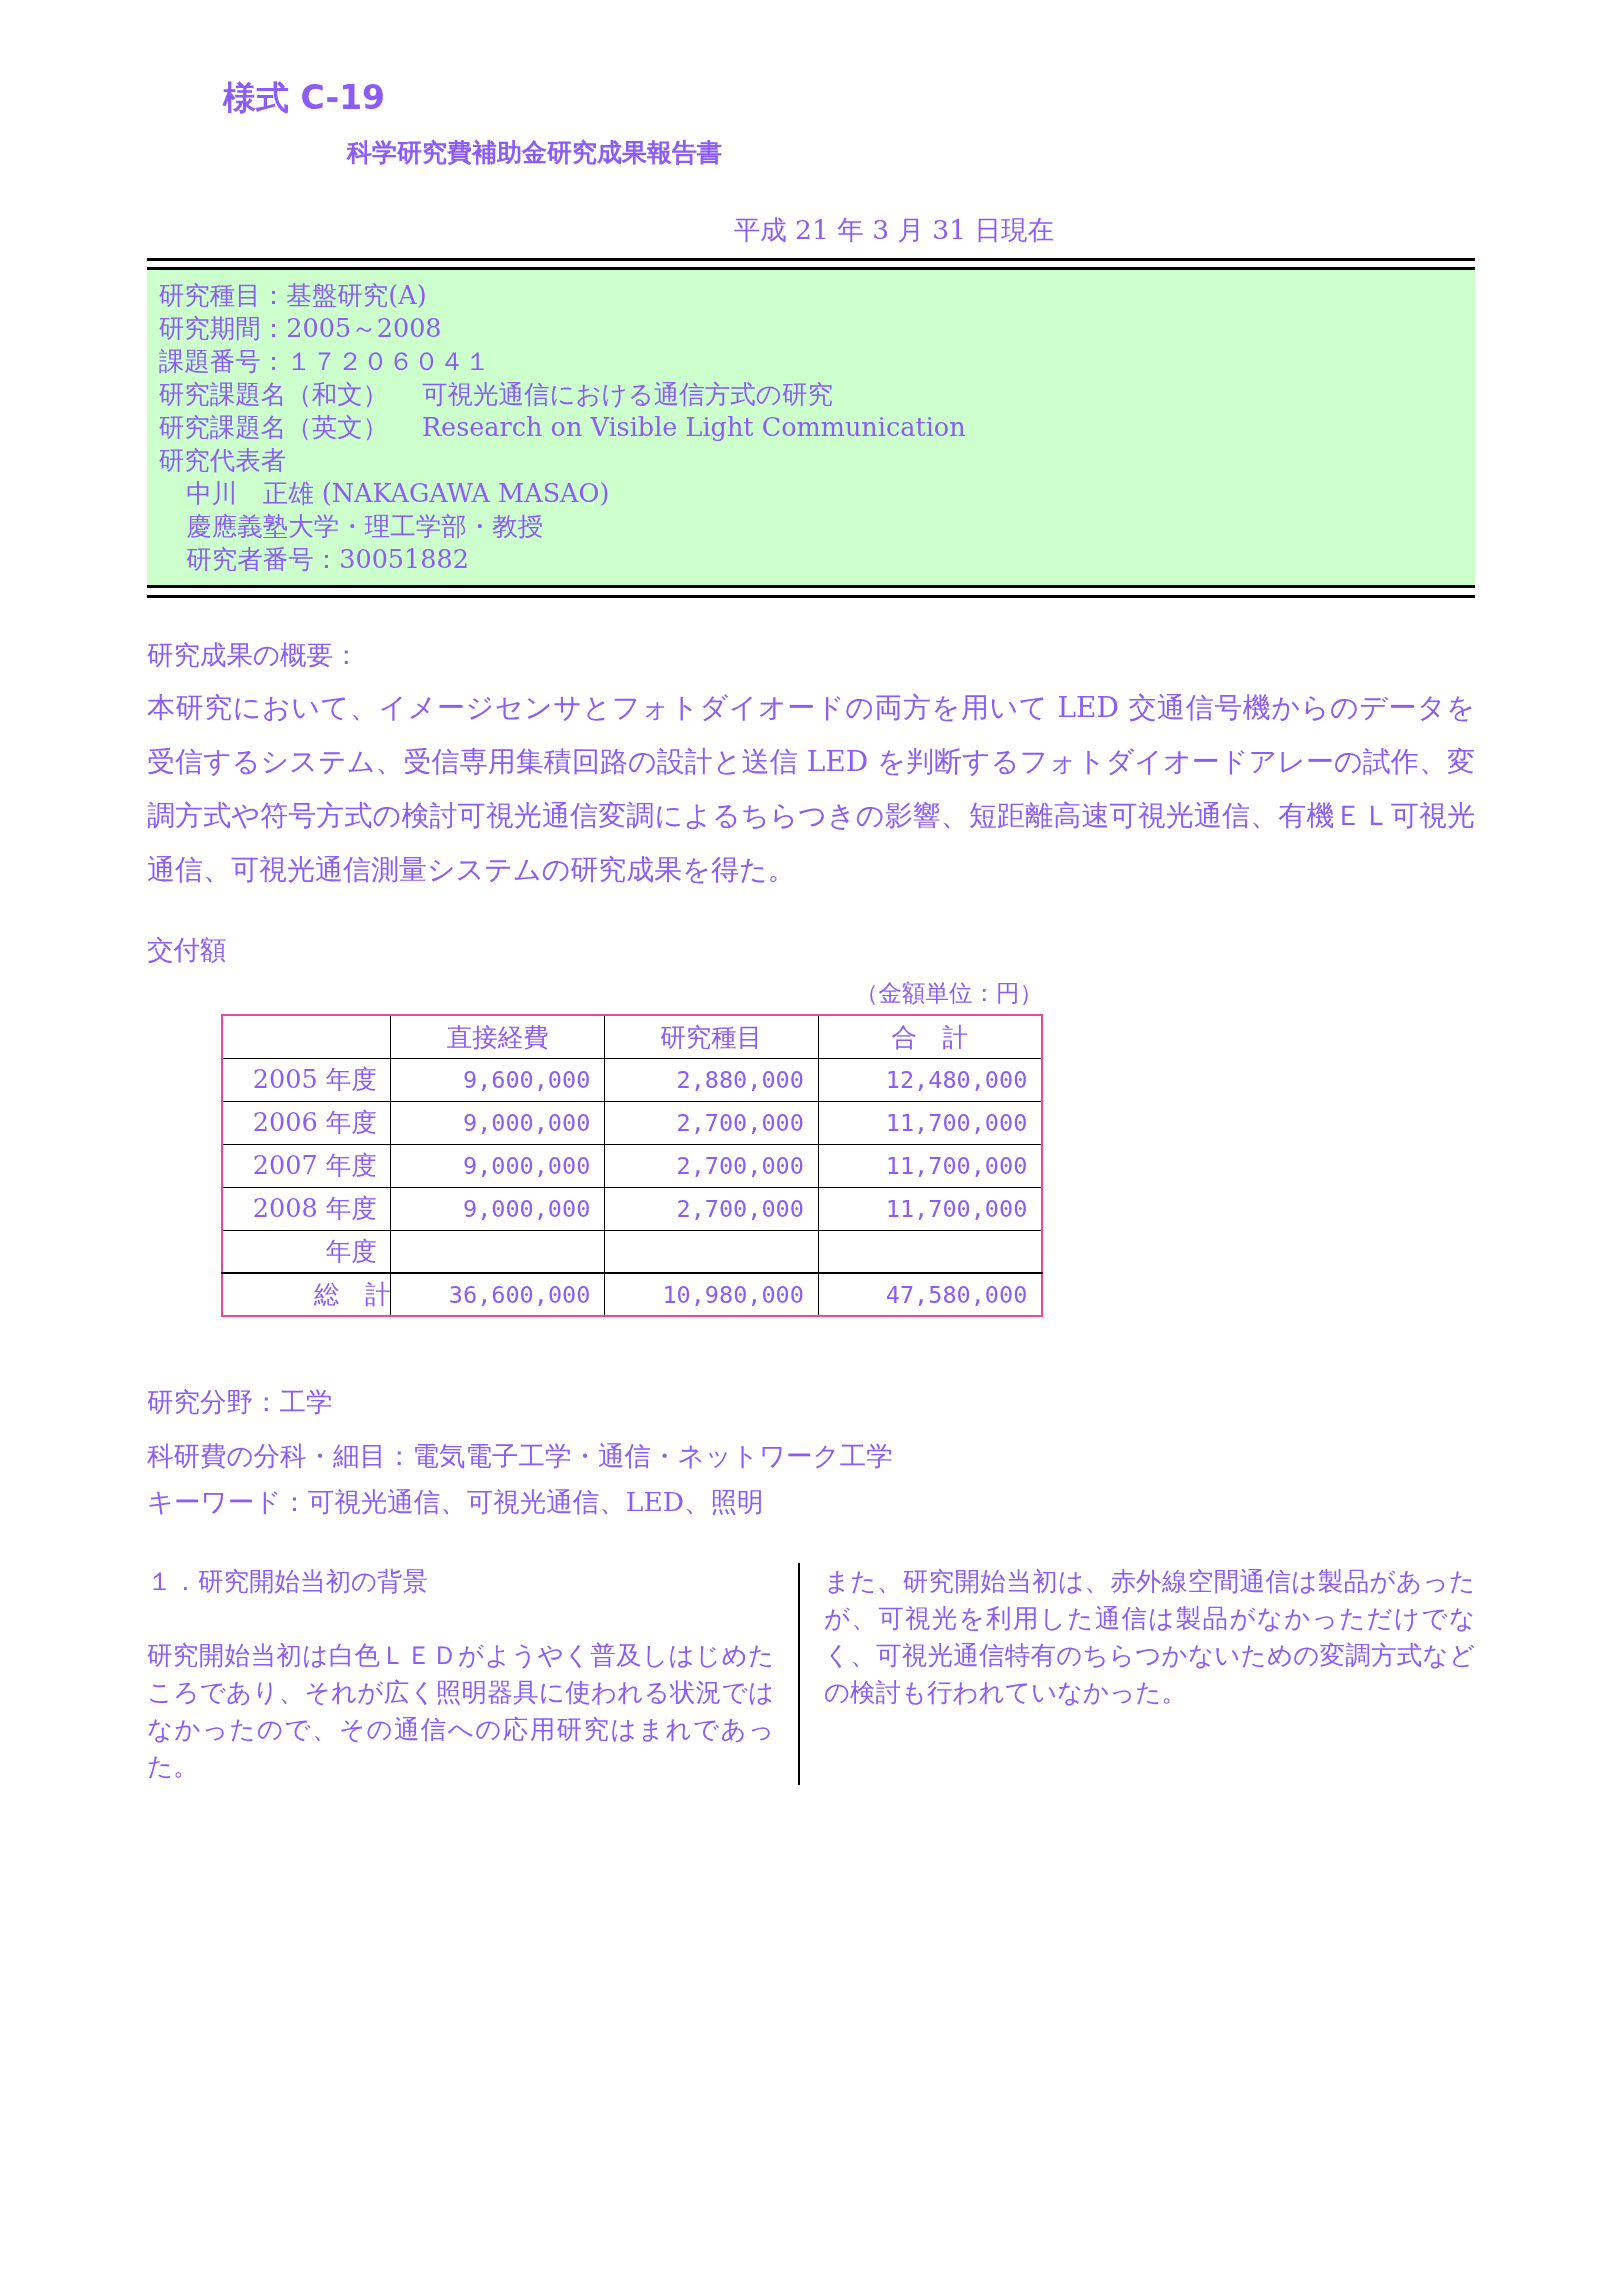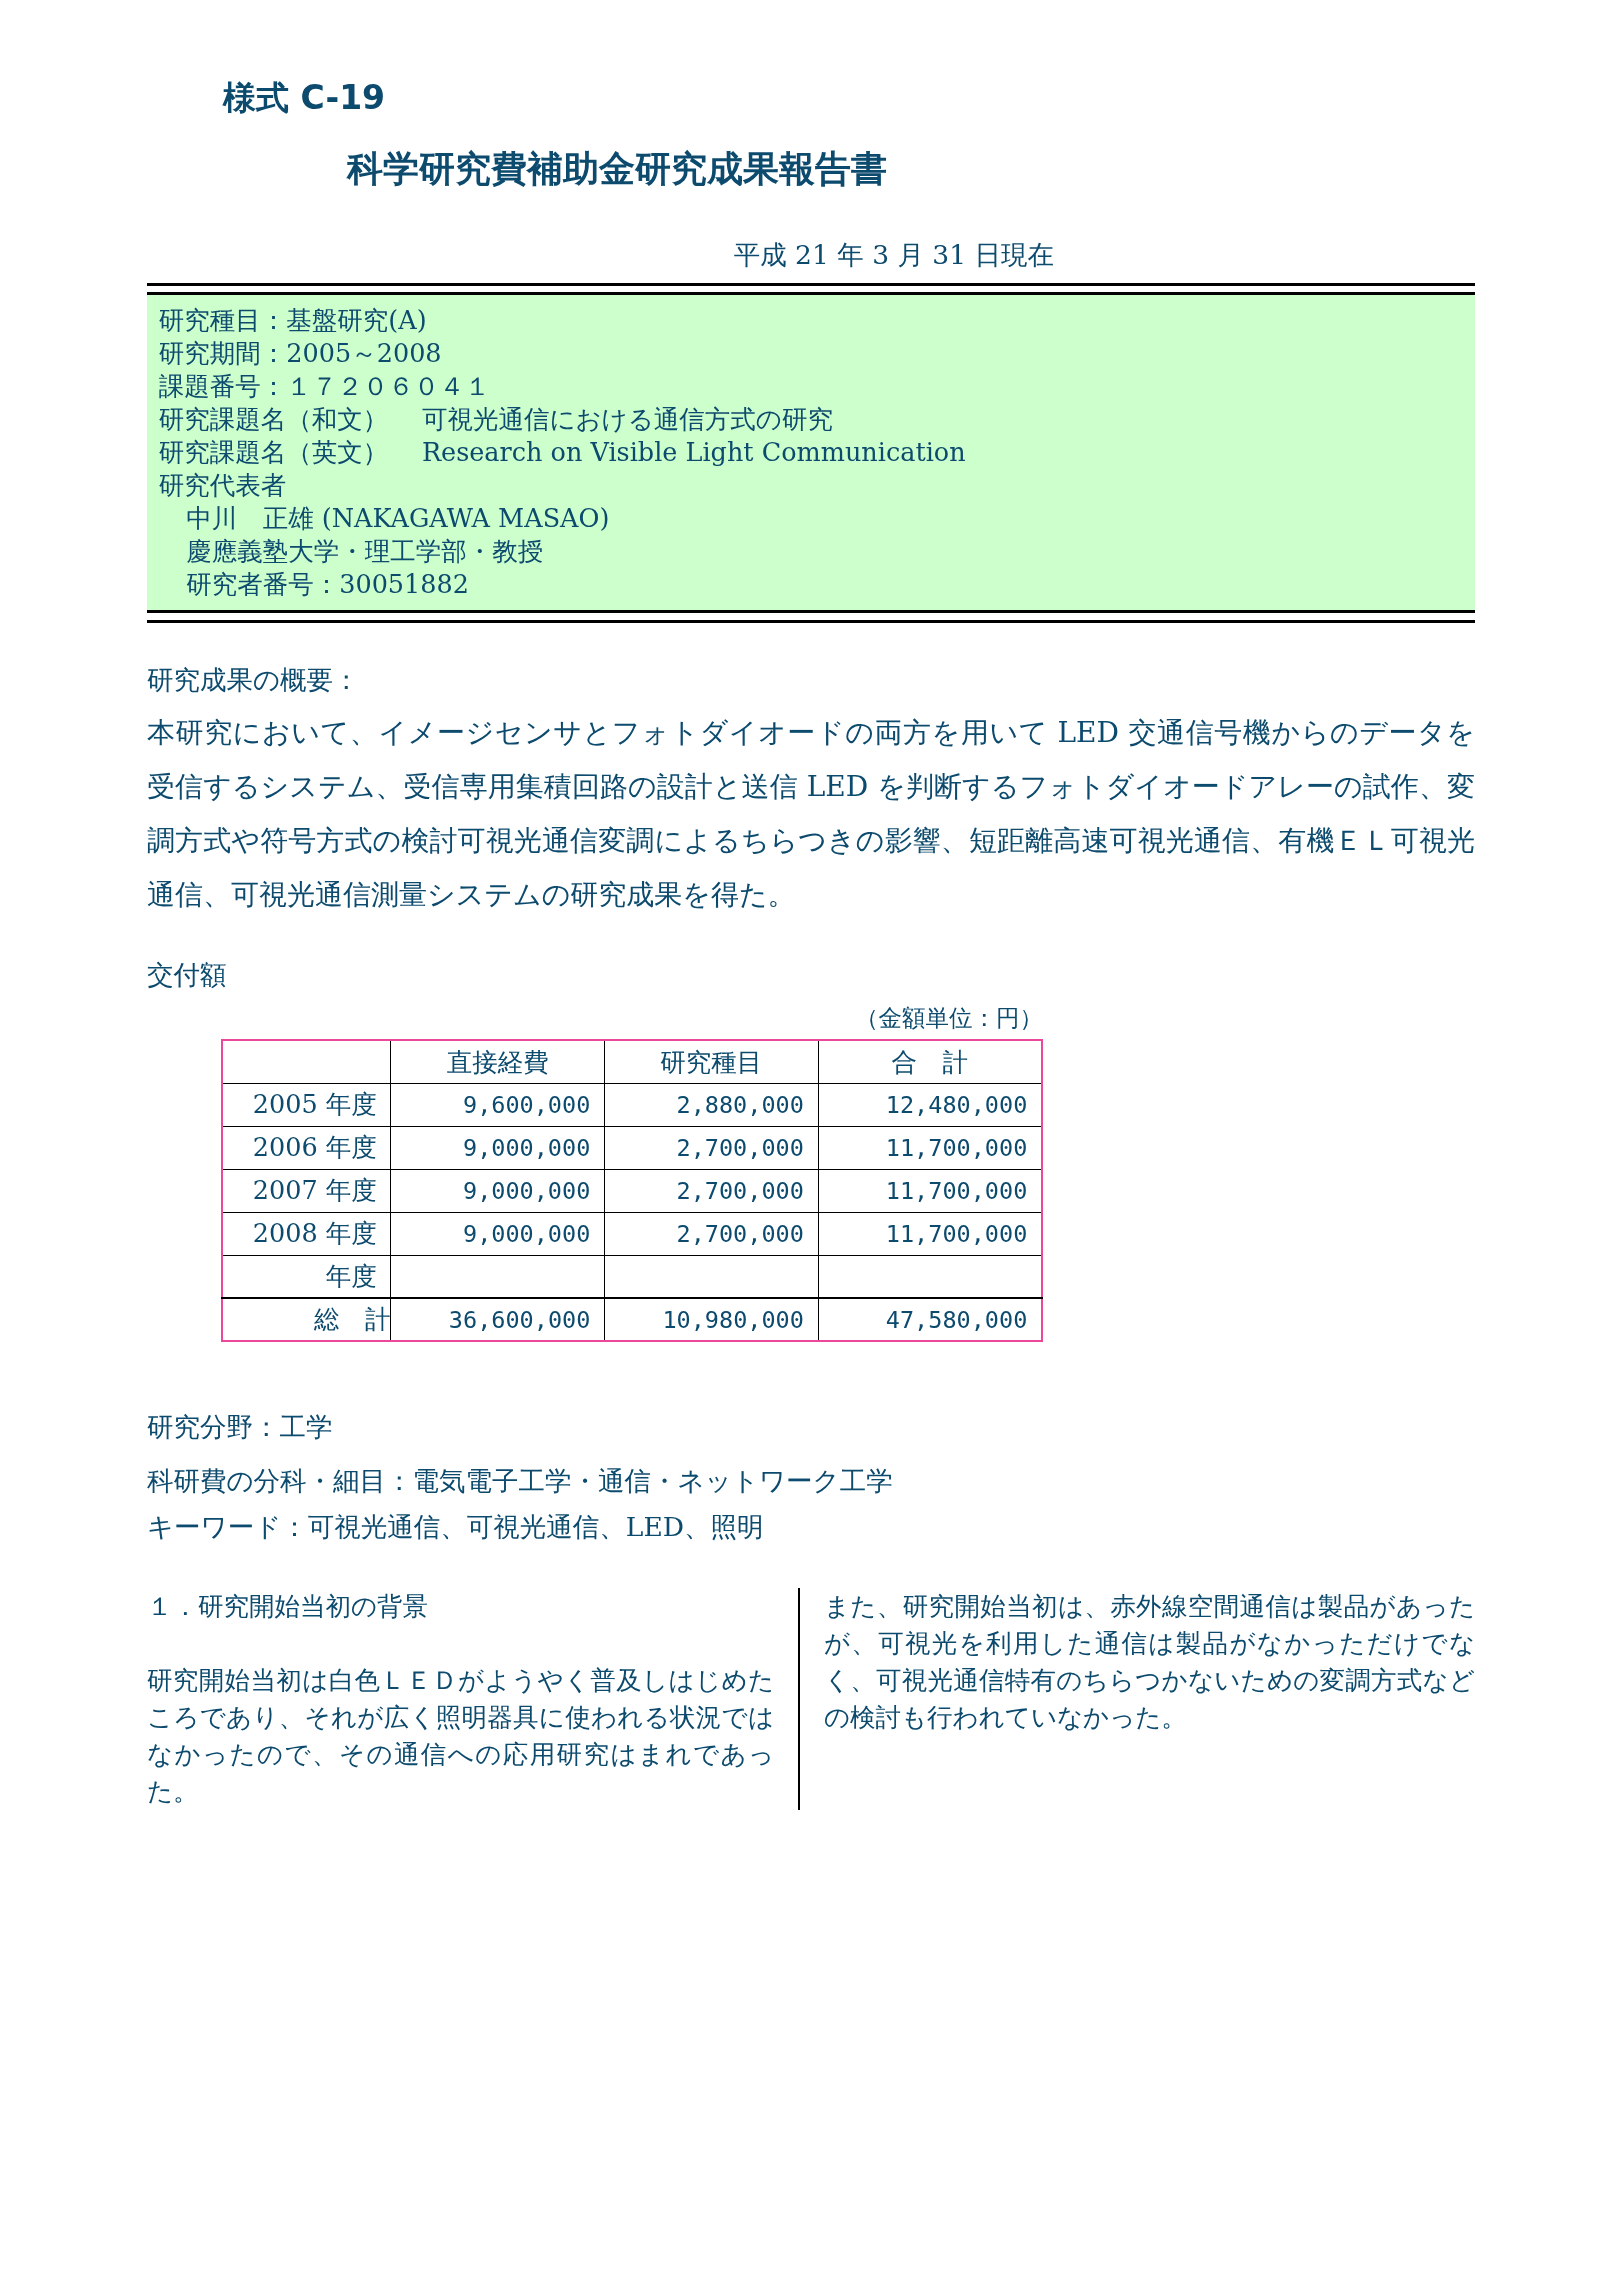--- a/index.html
+++ b/index.html
@@ -2,39 +2,39 @@
 <html><head>
 <meta charset="utf-8">
 <style>
   * { margin: 0; padding: 0; box-sizing: border-box; }
   html, body { background: #ffffff; }
   .page {
     position: relative;
     width: 1620px;
     height: 2293px;
     background: #ffffff;
-    color: #0c4a6e;
+    color: #8b5cf6;
     font-family: "DejaVu Serif", "Liberation Serif", serif;
     padding: 76px 145px 0 147px;
     overflow: hidden;
   }
 
   
   .form-code {
     font-family: "DejaVu Sans", "Liberation Sans", sans-serif;
     font-weight: bold;
     font-size: 33px;
     margin-left: 76px;
   }
   .doc-title {
     font-family: "DejaVu Sans", "Liberation Sans", sans-serif;
     font-weight: bold;
-    font-size: 36px;
+    font-size: 25px;
     margin-left: 200px;
-    margin-top: 24px;
+    margin-top: 15px;
   }
   .date-line {
     font-size: 26.5px;
     text-align: right;
     padding-right: 421px;
     margin-top: 43px;
   }
 
   
   .rule-double {

